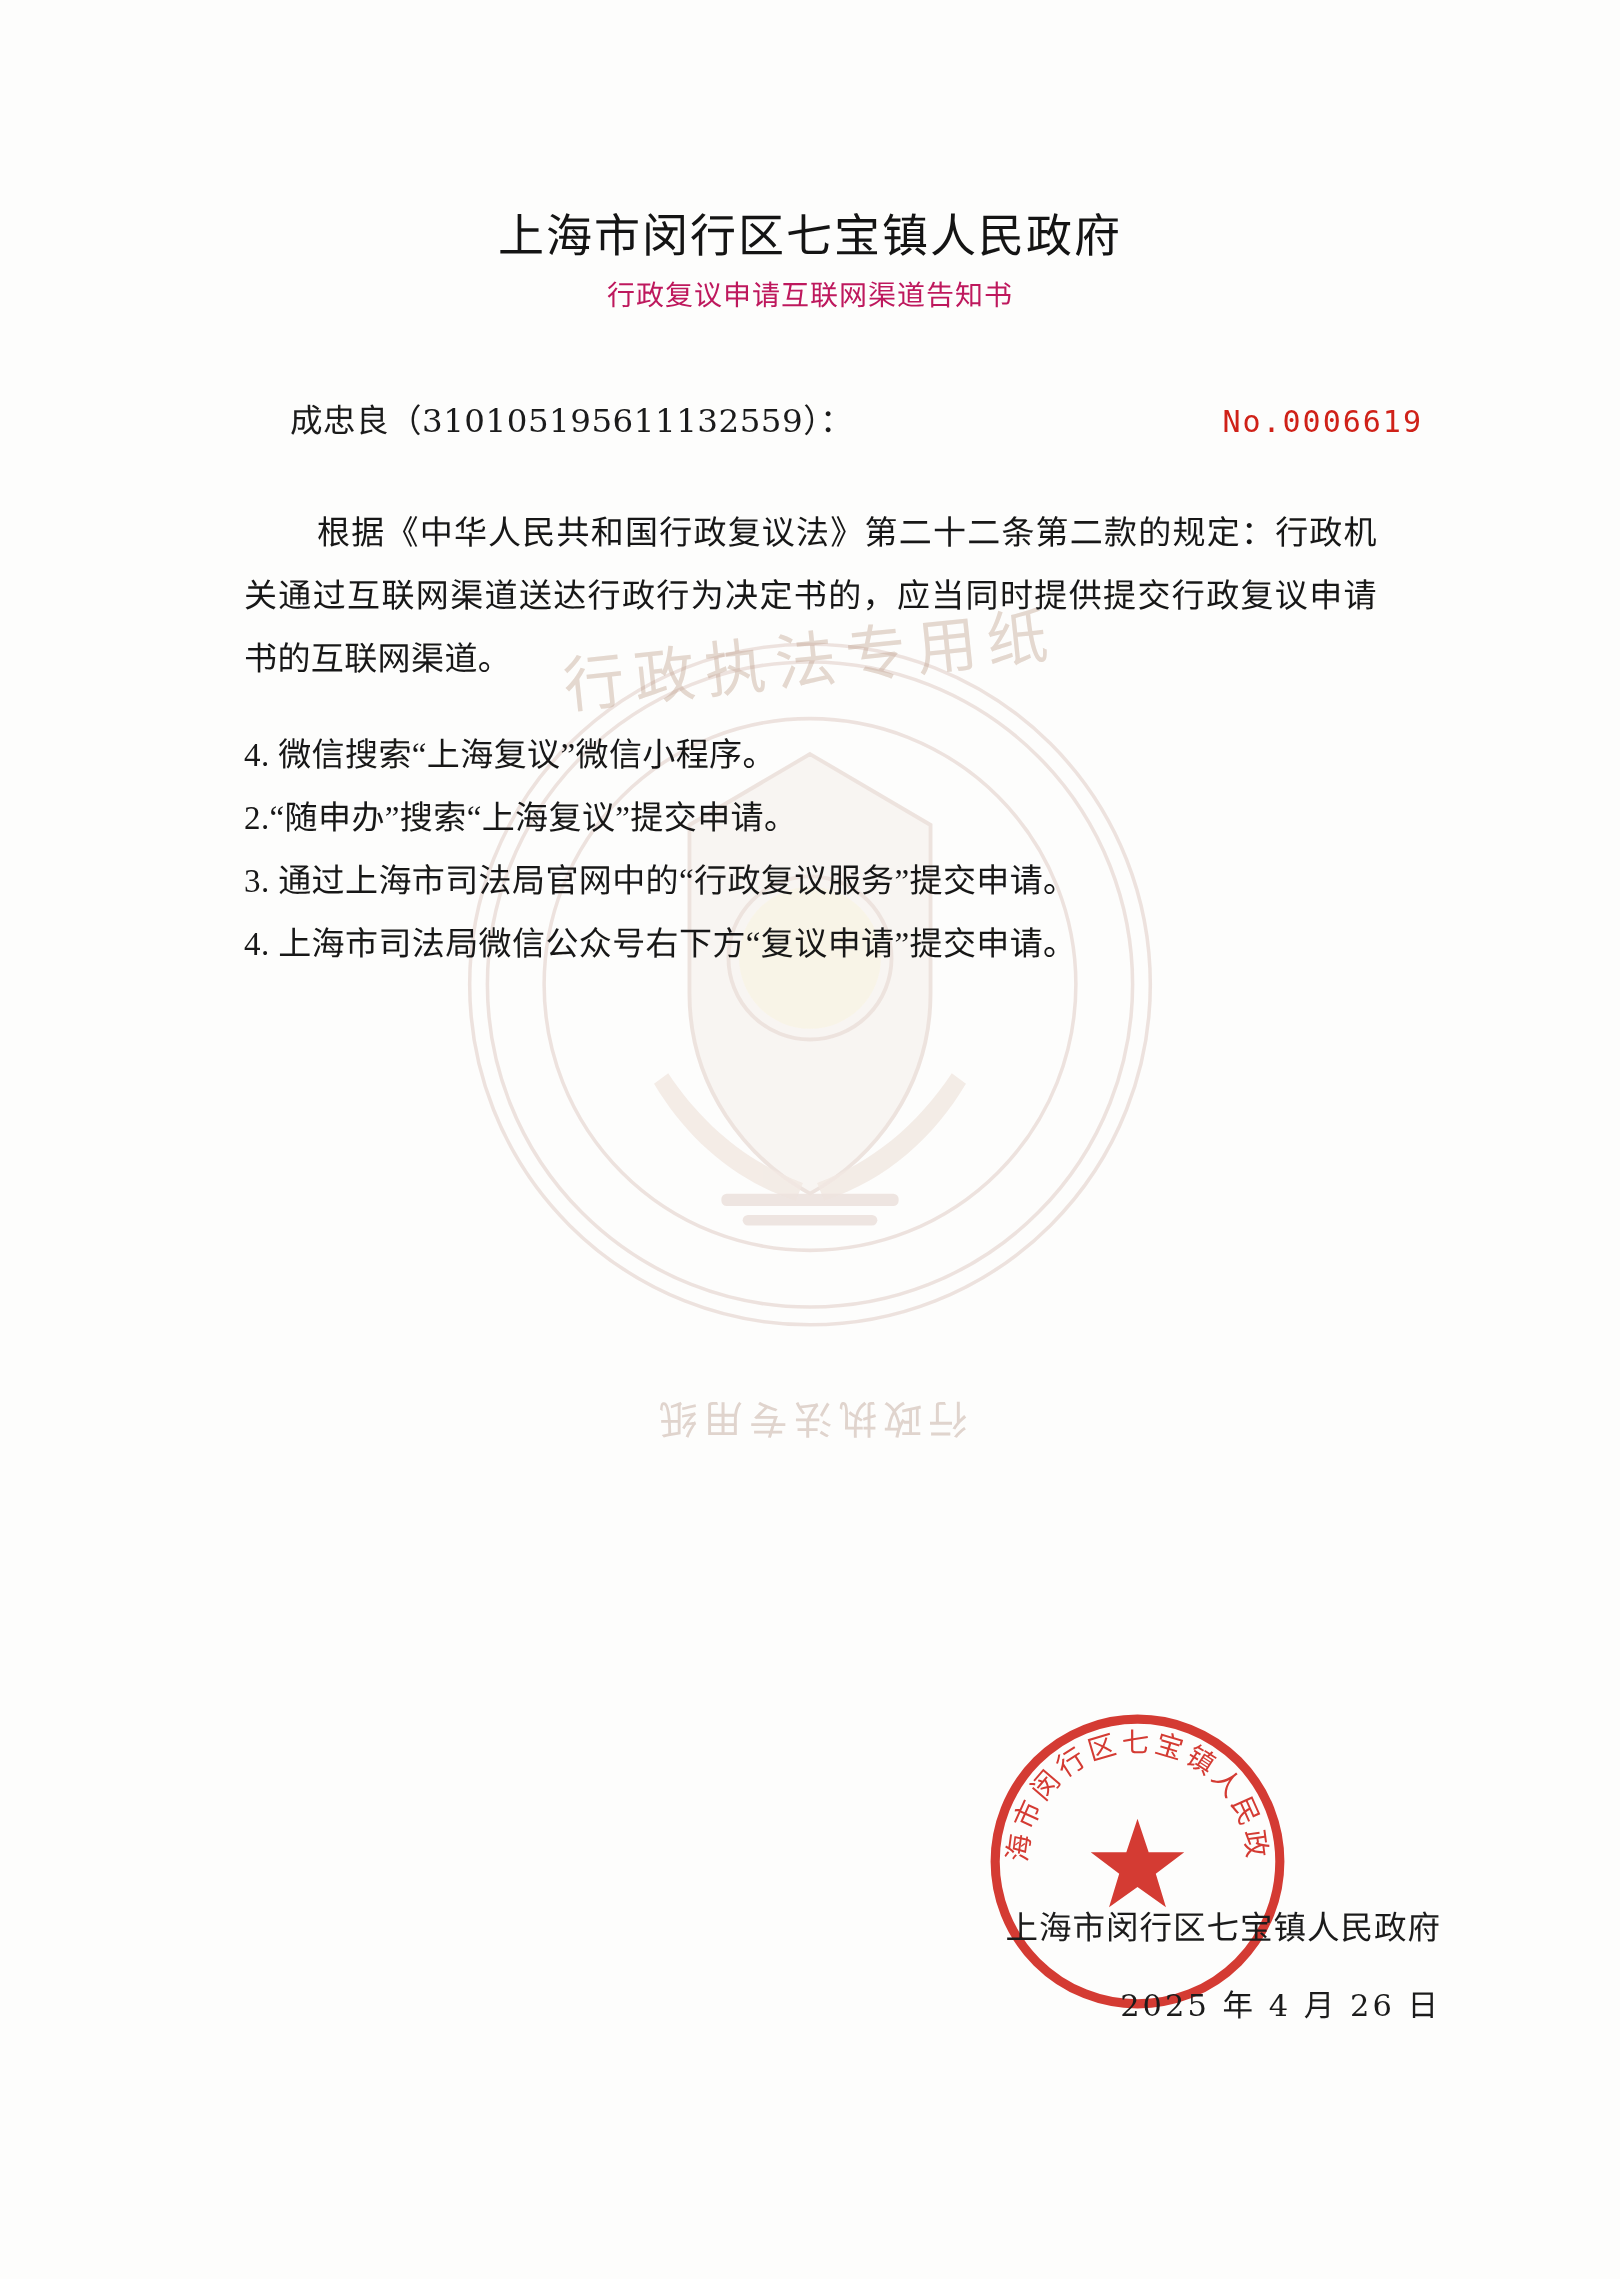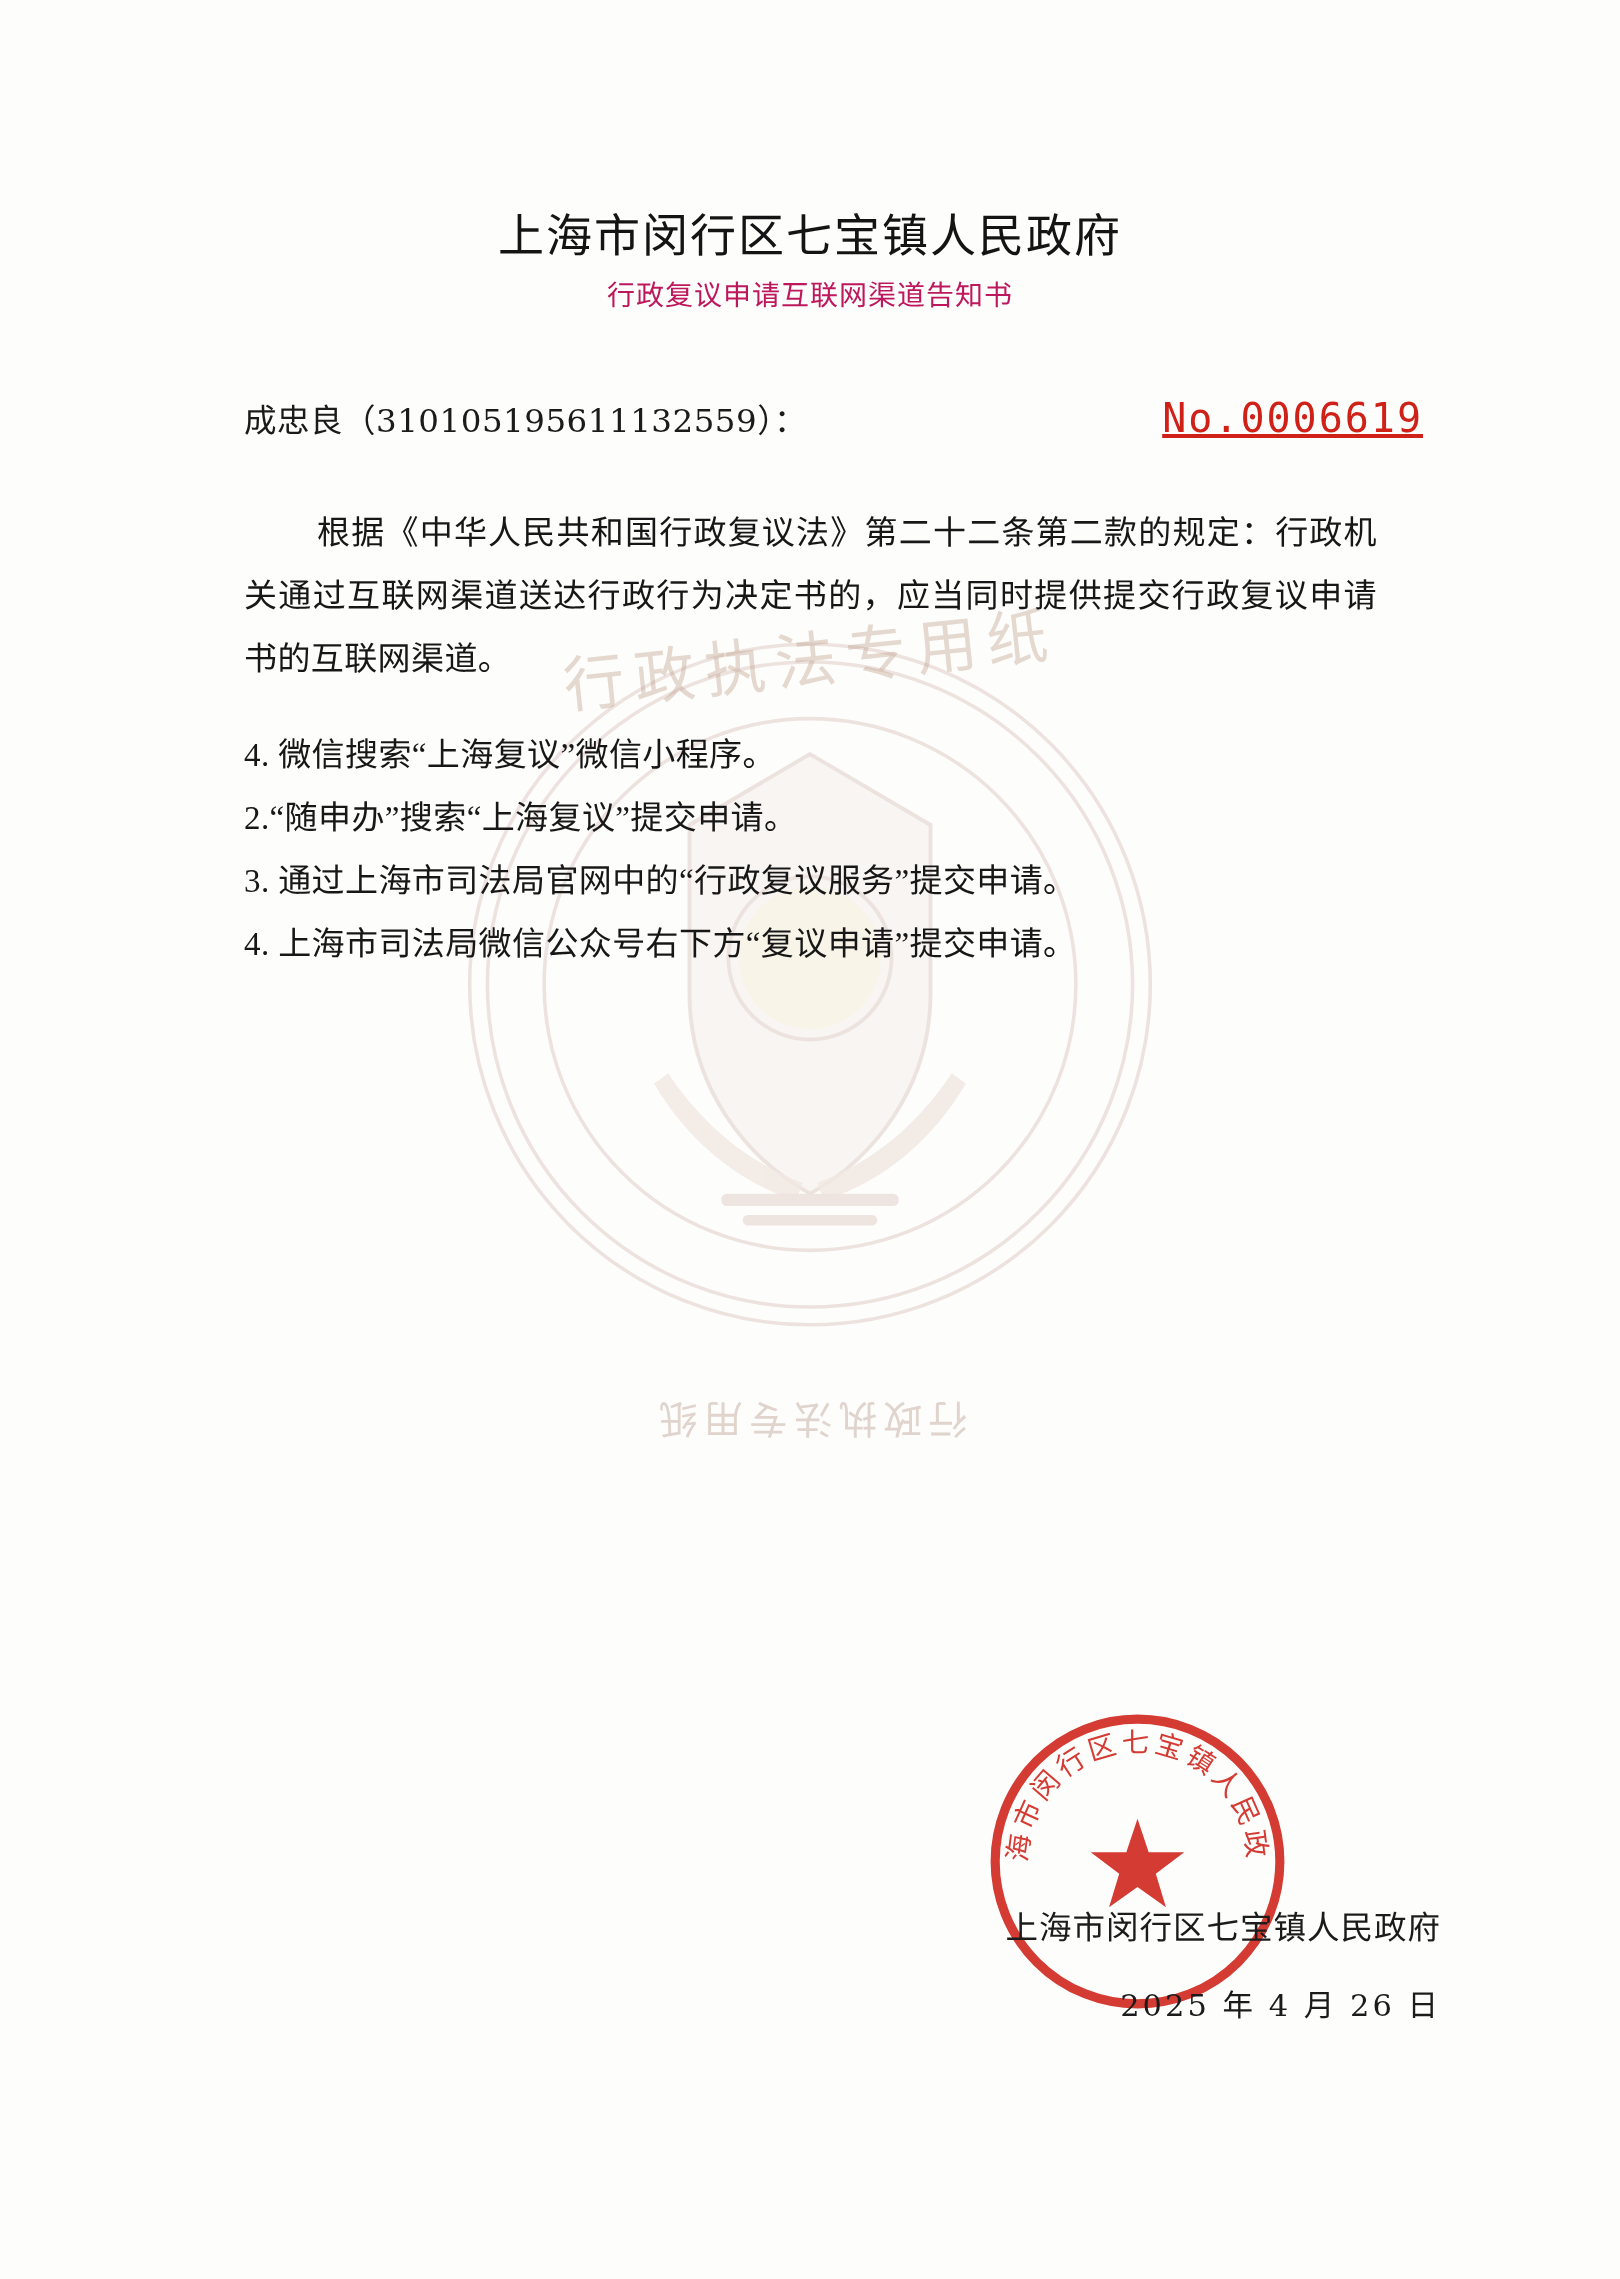--- a/index.html
+++ b/index.html
@@ -92,27 +92,27 @@
     left: 244px;
     right: 197px;
     display: flex;
     align-items: baseline;
     justify-content: space-between;
   }
   .addressee {
     font-size: 32.5px;
     letter-spacing: 0.5px;
     color: #1b1b1b;
+    margin-left: 46px;
   }
   .serial-number {
-    font-size: 40px;
+    font-size: 30px;
     color: #cf2118;
     letter-spacing: 2px;
     font-family: "DejaVu Sans Mono", "Liberation Mono", monospace;
-    text-decoration: underline;
   }
 
   
   .body-text {
     position: absolute;
     top: 469px;
     left: 244px;
     width: 1133px;
     font-family: Liberation Serif, serif;
   }

